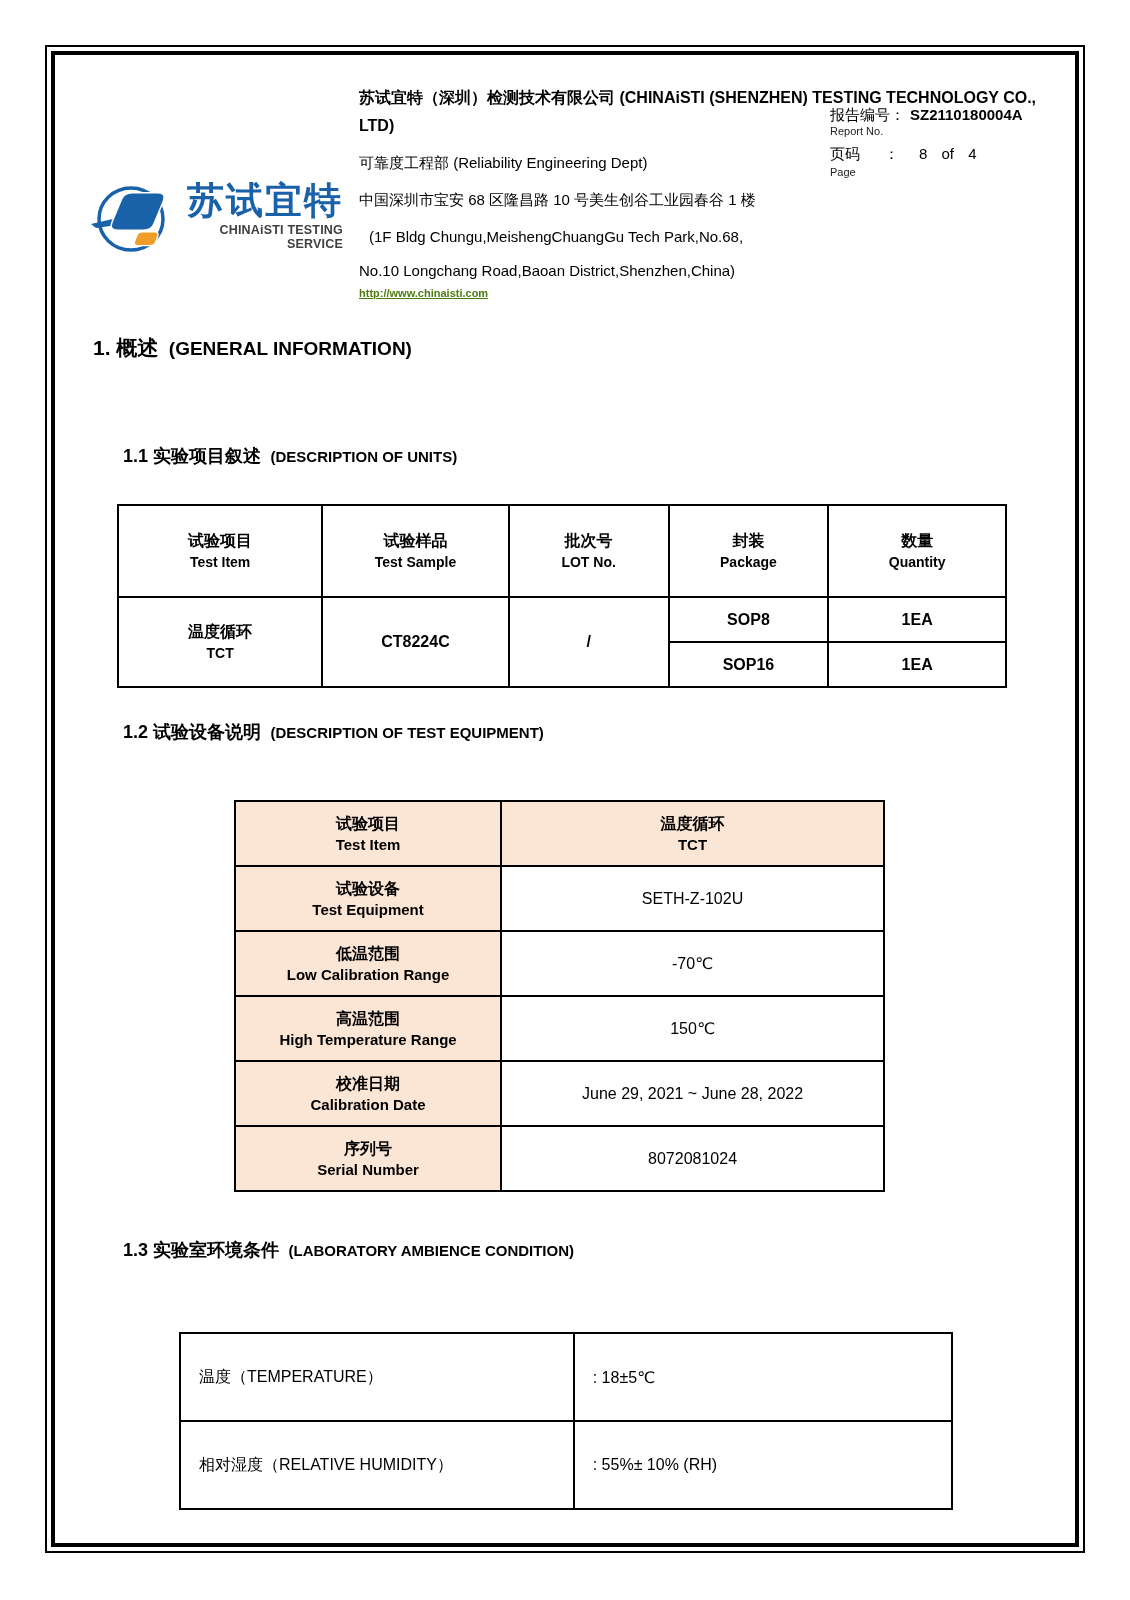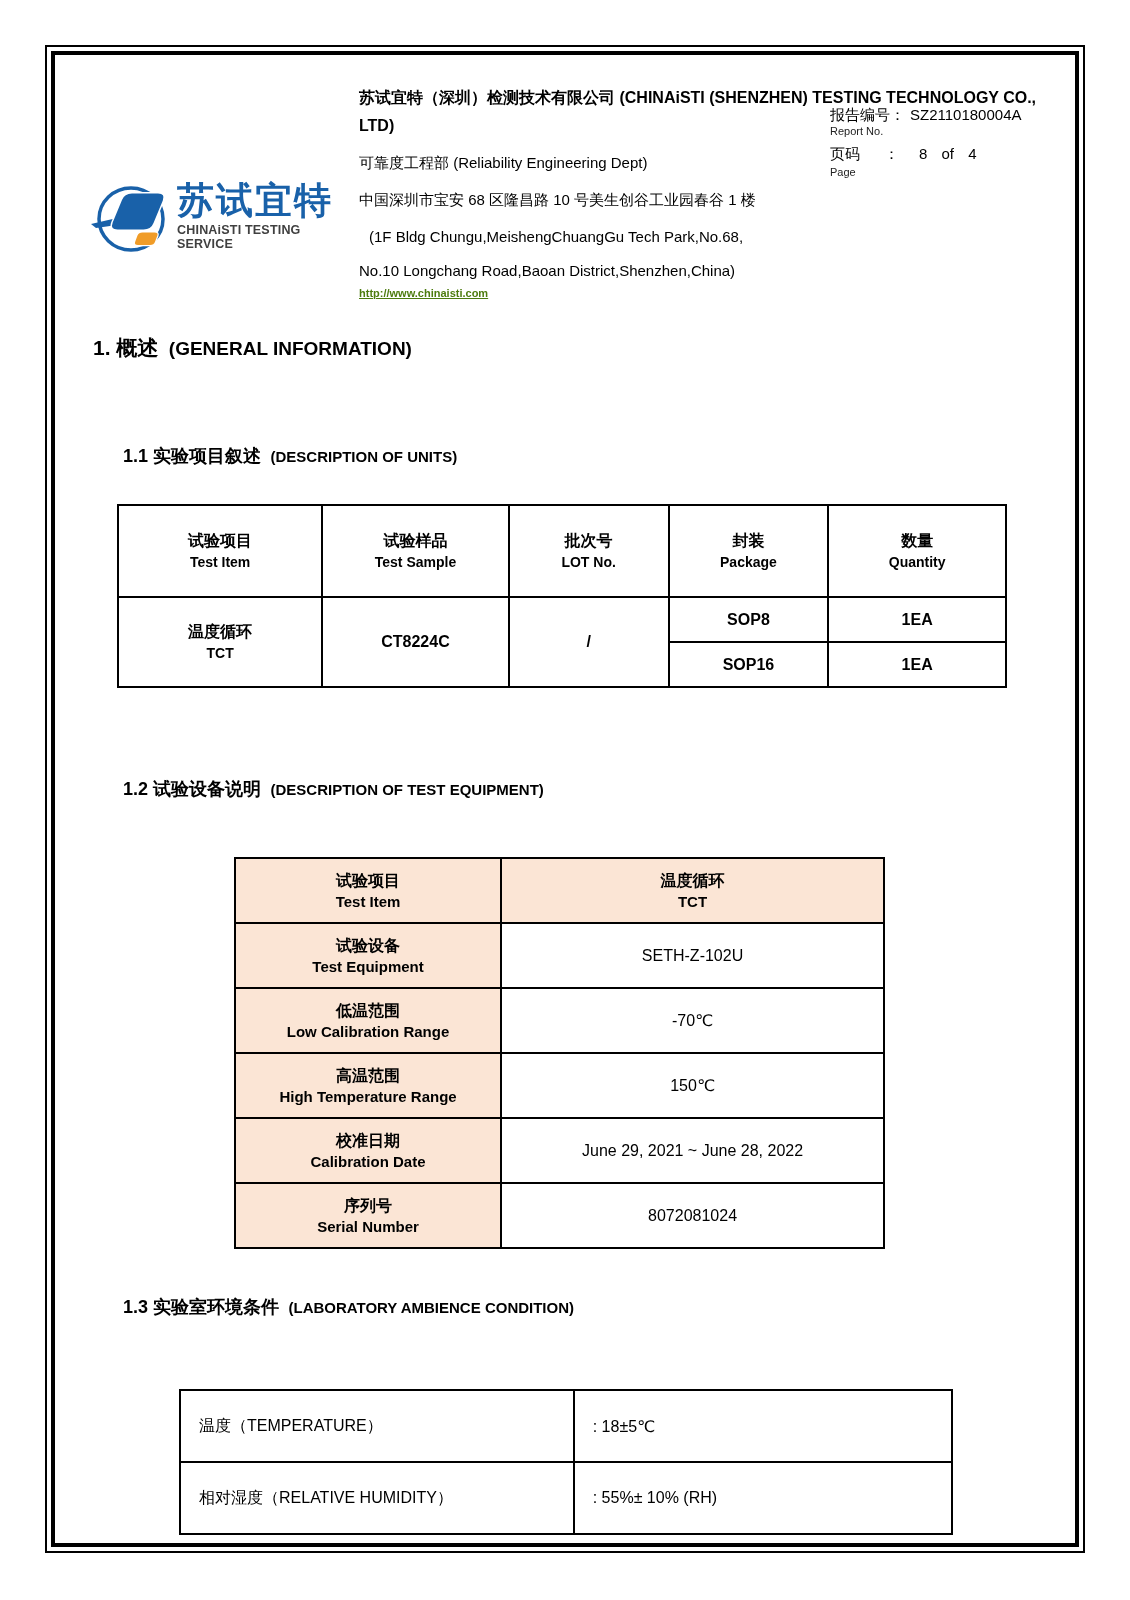--- a/index.html
+++ b/index.html
@@ -14,52 +14,52 @@
     position:absolute; left:45px; top:45px; width:1040px; height:1508px;
     border:2.5px solid #000; padding:4px;
   }
   .inner {
     border:4px solid #000; width:100%; height:100%;
     padding:26px 24px; overflow:hidden;
   }
 
   
   .header { display:flex; margin-left:12px; }
-  .logo { width:252px; flex:0 0 252px; margin-top:46px; display:flex; align-items:center; }
+  .logo { width:252px; flex:0 0 252px; margin-top:46px; display:flex; align-items:center;text-align:right; }
   .logo-mark { flex:0 0 84px; }
   .logo-text { margin-left:2px; }
   .logo-zh { font-size:37px; font-weight:bold; color:#1961a9; letter-spacing:2px; line-height:40px; }
   .logo-en { font-size:12.5px; font-weight:bold; color:#404040; letter-spacing:0.2px; margin-top:2px; }
 
   .company-info { flex:1; margin-left:16px; position:relative; padding-top:3px; }
   .co-line { font-size:15px; line-height:29px;margin-top:8px; }
   .co-bold { font-size:16px; font-weight:bold; line-height:28px; }
   .co-indent { padding-left:10px; }
   .co-tight { line-height:23px; }
   .co-link {
     display:inline-block; font-size:11px; line-height:22px; font-weight:bold;
     color:#4d7c0f; text-decoration:underline; cursor:pointer;
   }
   .report-block { position:absolute; right:6px; top:24px; width:215px; }
   .rb-main { font-size:15px; line-height:19px; white-space:nowrap; }
-  .rb-val { margin-left:5px; }
+  .rb-val { margin-left:5px;font-weight:bold; }
   .rb-en { font-size:11px; line-height:15px; color:#222; }
   .rb-page { font-size:15px; line-height:22px; margin-top:4px; }
   .rb-page .colon { margin:0 20px 0 24px; }
   .rb-page .pgval { word-spacing:10px; }
 
   
   .sec1 { margin:30px 0 0 14px; font-weight:bold; }
   .sec1 .zh { font-size:21px; }
   .sec1 .en { font-size:19px; margin-left:6px; }
   .subhead { margin-left:44px; font-weight:bold; }
   .subhead .zh { font-size:18px; }
   .subhead .en { font-size:15px; margin-left:5px; }
   .h11 { margin-top:82px; }
-  .h12 { margin-top:89px; }
+  .h12 { margin-top:32px; }
   .h13 { margin-top:46px; }
 
   
   table { border-collapse:collapse; }
   th, td { border:2px solid #000; text-align:center; vertical-align:middle;margin-top:48px; }
   .zh-cell { display:block; font-size:16px; font-weight:bold; line-height:22px; }
   .en-cell { display:block; font-size:14px; font-weight:bold; line-height:20px; }
 
   
   .t1 { margin:36px 0 0 38px; width:890px; table-layout:fixed; }
@@ -68,21 +68,21 @@
 
   
   .t2 { margin:56px 0 0 155px; width:651px; table-layout:fixed; }
   .t2 th, .t2 td { height:65px; }
   .t2 .peach { background:#fbe5d5; }
   .t2 td.val { font-size:16px; font-weight:normal; }
   .t2 .en-cell { font-size:15px; }
 
   
   .t3 { margin:70px 0 0 100px; width:774px; table-layout:fixed; }
-  .t3 td { height:72px; font-size:16px; font-weight:normal; text-align:left; padding-left:18px; }
+  .t3 td { height:88px; font-size:16px; font-weight:normal; text-align:left; padding-left:18px; }
 </style>
 </head>
 <body>
 
 <div class="sheet">
   <div class="inner">
 
     <div class="header">
       <div class="logo">
         <svg class="logo-mark" width="84" height="80" viewBox="0 0 84 80" xmlns="http://www.w3.org/2000/svg">

